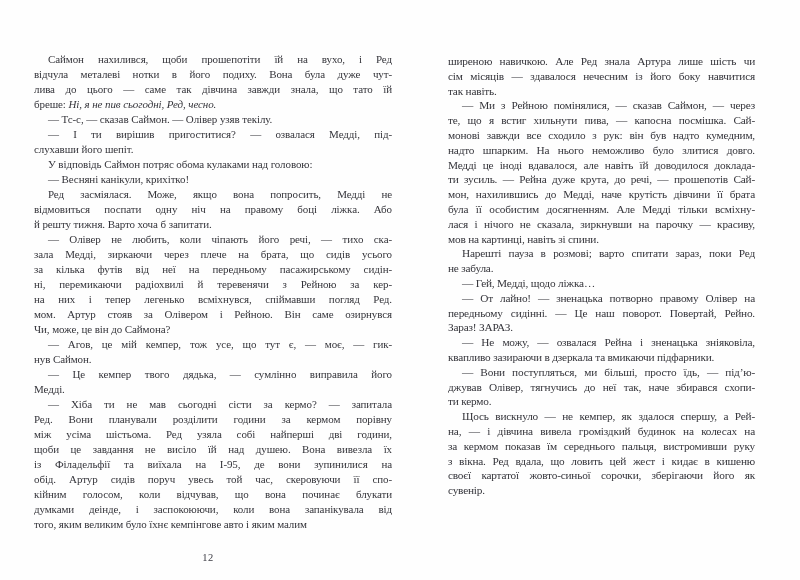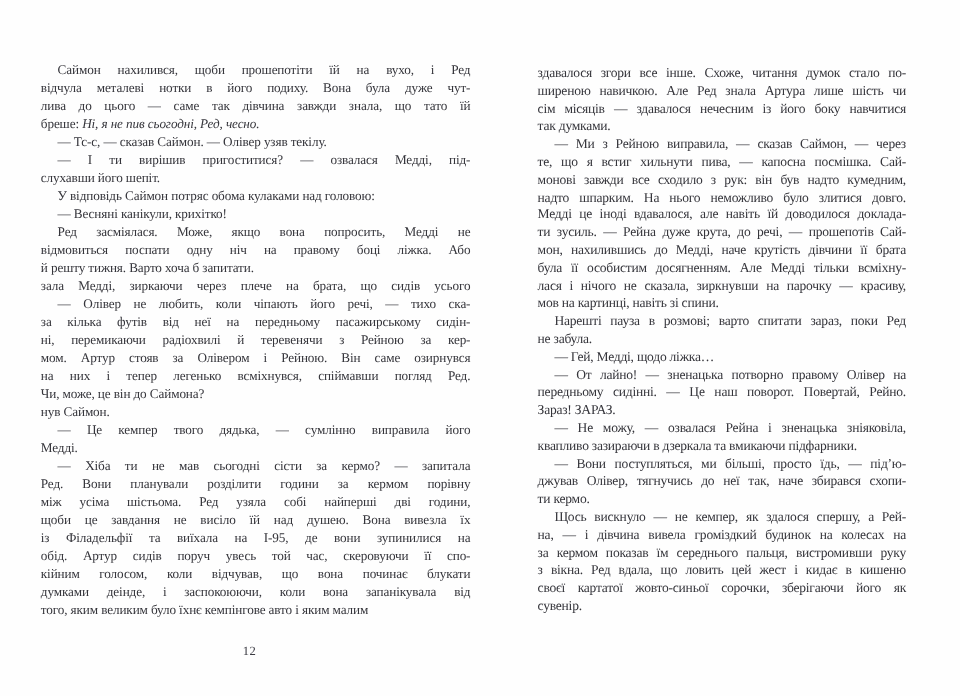--- a/index.html
+++ b/index.html
@@ -49,21 +49,21 @@
     text-indent: 14px;
   }
   .pagenum {
     position: absolute;
     top: 538px;
     font-size: 10.5px;
     color: #3a3a42;
     text-align: center;
     letter-spacing: 0.5px;
   }
-  .pagenum-left  { left: 34px;  width: 348px; }
+  .pagenum-left  { left: 34px;  width: 348px; margin-top: 14px; }
   .pagenum-right { left: 448px; width: 307px; margin-top: 48px; }
   i { }
 </style>
 </head>
 <body>
 
 <div class="spread">
   <div class="page page-left">
       <div class="para indent">
         <div class="ln first">Саймон нахилився, щоби прошепотіти їй на вухо, і Ред</div>
@@ -83,56 +83,56 @@
       </div>
       <div class="para indent">
         <div class="ln first last">— Весняні канікули, крихітко!</div>
       </div>
       <div class="para indent">
         <div class="ln first">Ред засміялася. Може, якщо вона попросить, Медді не</div>
         <div class="ln">відмовиться поспати одну ніч на правому боці ліжка. Або</div>
         <div class="ln last">й решту тижня. Варто хоча б запитати.</div>
       </div>
       <div class="para indent">
+        <div class="ln first">— Олівер не любить, коли чіпають його речі, — тихо ска-</div>
         <div class="ln">зала Медді, зиркаючи через плече на брата, що сидів усього</div>
-        <div class="ln first">— Олівер не любить, коли чіпають його речі, — тихо ска-</div>
         <div class="ln">за кілька футів від неї на передньому пасажирському сидін-</div>
         <div class="ln">ні, перемикаючи радіохвилі й теревенячи з Рейною за кер-</div>
+        <div class="ln">на них і тепер легенько всміхнувся, спіймавши погляд Ред.</div>
         <div class="ln">мом. Артур стояв за Олівером і Рейною. Він саме озирнувся</div>
-        <div class="ln">на них і тепер легенько всміхнувся, спіймавши погляд Ред.</div>
         <div class="ln last">Чи, може, це він до Саймона?</div>
       </div>
       <div class="para indent">
+        <div class="ln first">— Агов, це мій кемпер, тож усе, що тут є, — моє, — гик-</div>
         <div class="ln last">нув Саймон.</div>
       </div>
       <div class="para indent">
         <div class="ln first">— Це кемпер твого дядька, — сумлінно виправила його</div>
         <div class="ln last">Медді.</div>
       </div>
       <div class="para indent">
         <div class="ln first">— Хіба ти не мав сьогодні сісти за кермо? — запитала</div>
         <div class="ln">Ред. Вони планували розділити години за кермом порівну</div>
         <div class="ln">між усіма шістьома. Ред узяла собі найперші дві години,</div>
         <div class="ln">щоби це завдання не висіло їй над душею. Вона вивезла їх</div>
         <div class="ln">із Філадельфії та виїхала на І-95, де вони зупинилися на</div>
         <div class="ln">обід. Артур сидів поруч увесь той час, скеровуючи її спо-</div>
         <div class="ln">кійним голосом, коли відчував, що вона починає блукати</div>
         <div class="ln">думками деінде, і заспокоюючи, коли вона запанікувала від</div>
         <div class="ln last">того, яким великим було їхнє кемпінгове авто і яким малим</div>
       </div>
     </div>
   <div class="page page-right">
       <div class="para">
-        <div class="ln first">здавалося згори все інше. Схоже, читання думок стало по-</div>
         <div class="ln">ширеною навичкою. Але Ред знала Артура лише шість чи</div>
         <div class="ln">сім місяців — здавалося нечесним із його боку навчитися</div>
-        <div class="ln last">так думками.</div>
+        <div class="ln last">так навіть.</div>
       </div>
       <div class="para indent">
-        <div class="ln first">— Ми з Рейною виправила, — сказав Саймон, — через</div>
+        <div class="ln first">— Ми з Рейною помінялися, — сказав Саймон, — через</div>
         <div class="ln">те, що я встиг хильнути пива, — капосна посмішка. Сай-</div>
         <div class="ln">монові завжди все сходило з рук: він був надто кумедним,</div>
         <div class="ln">надто шпарким. На нього неможливо було злитися довго.</div>
         <div class="ln">Медді це іноді вдавалося, але навіть їй доводилося доклада-</div>
         <div class="ln">ти зусиль. — Рейна дуже крута, до речі, — прошепотів Сай-</div>
         <div class="ln">мон, нахилившись до Медді, наче крутість дівчини її брата</div>
         <div class="ln">була її особистим досягненням. Але Медді тільки всміхну-</div>
         <div class="ln">лася і нічого не сказала, зиркнувши на парочку — красиву,</div>
         <div class="ln last">мов на картинці, навіть зі спини.</div>
       </div>

